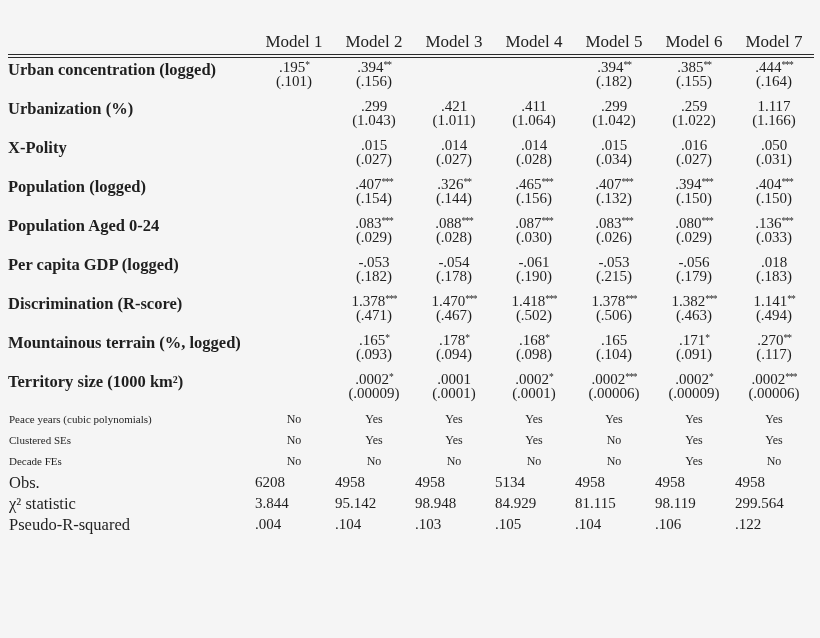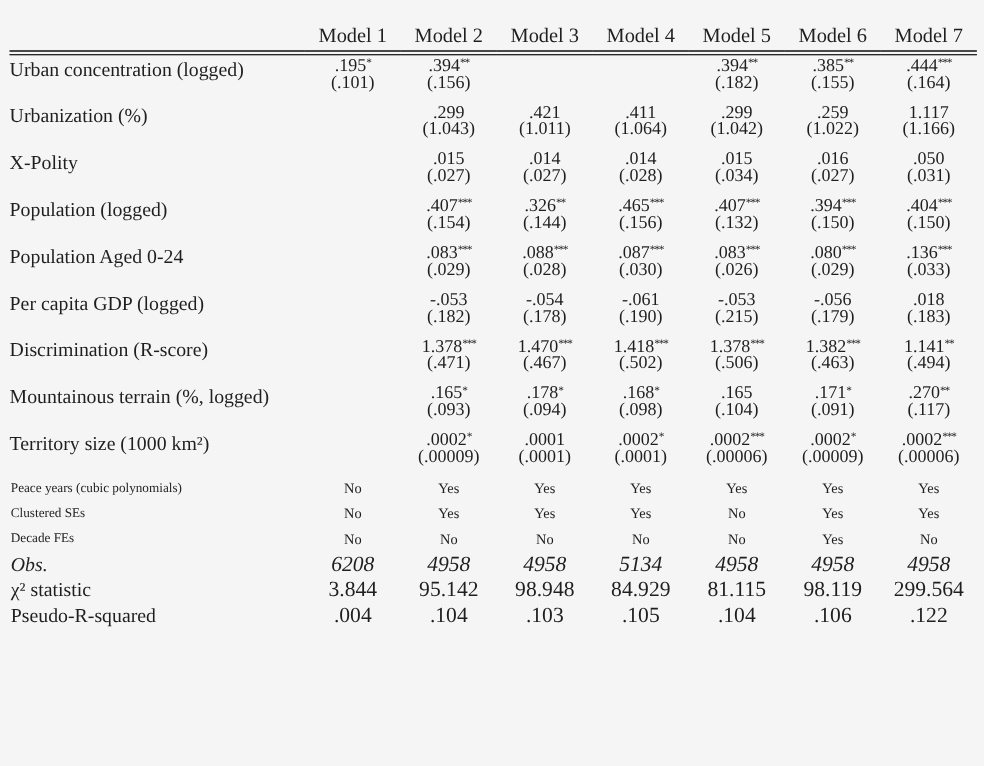--- a/index.html
+++ b/index.html
@@ -5,41 +5,41 @@
   html, body {
     margin: 0;
     padding: 0;
     width: 820px;
     height: 638px;
     background: #f5f5f5;
     font-family: "Liberation Serif", "DejaVu Serif", serif;
     color: #1f1f1f;
     overflow: hidden;
   }
-  .wrap { padding: 20px 4px 0 8px; }
+  .wrap { padding: 32px 4px 0 8px; }
   table.reg {
     border-collapse: collapse;
     width: 806px;
     table-layout: fixed;
   }
   col.c-label { width: 246px; }
   col.c-model { width: 80px; }
 
   thead th {
     font-weight: normal;
     font-size: 17px;
     text-align: center;
     padding: 0 0 2px 0;
     border-bottom: 4px double #2a2a2a;
     white-space: nowrap;
   }
   thead th.corner { text-align: left; }
 
   tbody.coefs th.rowlabel {
-    font-weight: normal;
+    font-weight: bold;
     font-size: 16.5px;
     text-align: left;
     vertical-align: top;
     padding: 2px 0 0 0;
     white-space: nowrap;
   }
   tbody.coefs td.cc {
     text-align: center;
     vertical-align: top;
     padding: 3px 0 9px 0;
@@ -75,26 +75,25 @@
   }
 
   tbody.stats th.rowlabel {
     font-weight: normal;
     font-size: 16.5px;
     text-align: left;
     line-height: 19px;
     white-space: nowrap;
   }
   tbody.stats td.sc {
-    text-align: center;
-    font-size: 18px;
+    font-size: 15px;
     line-height: 19px;
   }
   tbody.stats tr:first-child th,
-  tbody.stats tr:first-child td { padding-top: 1px; font-style: italic; }
+  tbody.stats tr:first-child td { padding-top: 1px; }
 </style>
 </head>
 <body>
 
 <div class="wrap">
   <table class="reg">
     <colgroup id="cols">
         <col class="c-label">
         <col class="c-model">
         <col class="c-model">

